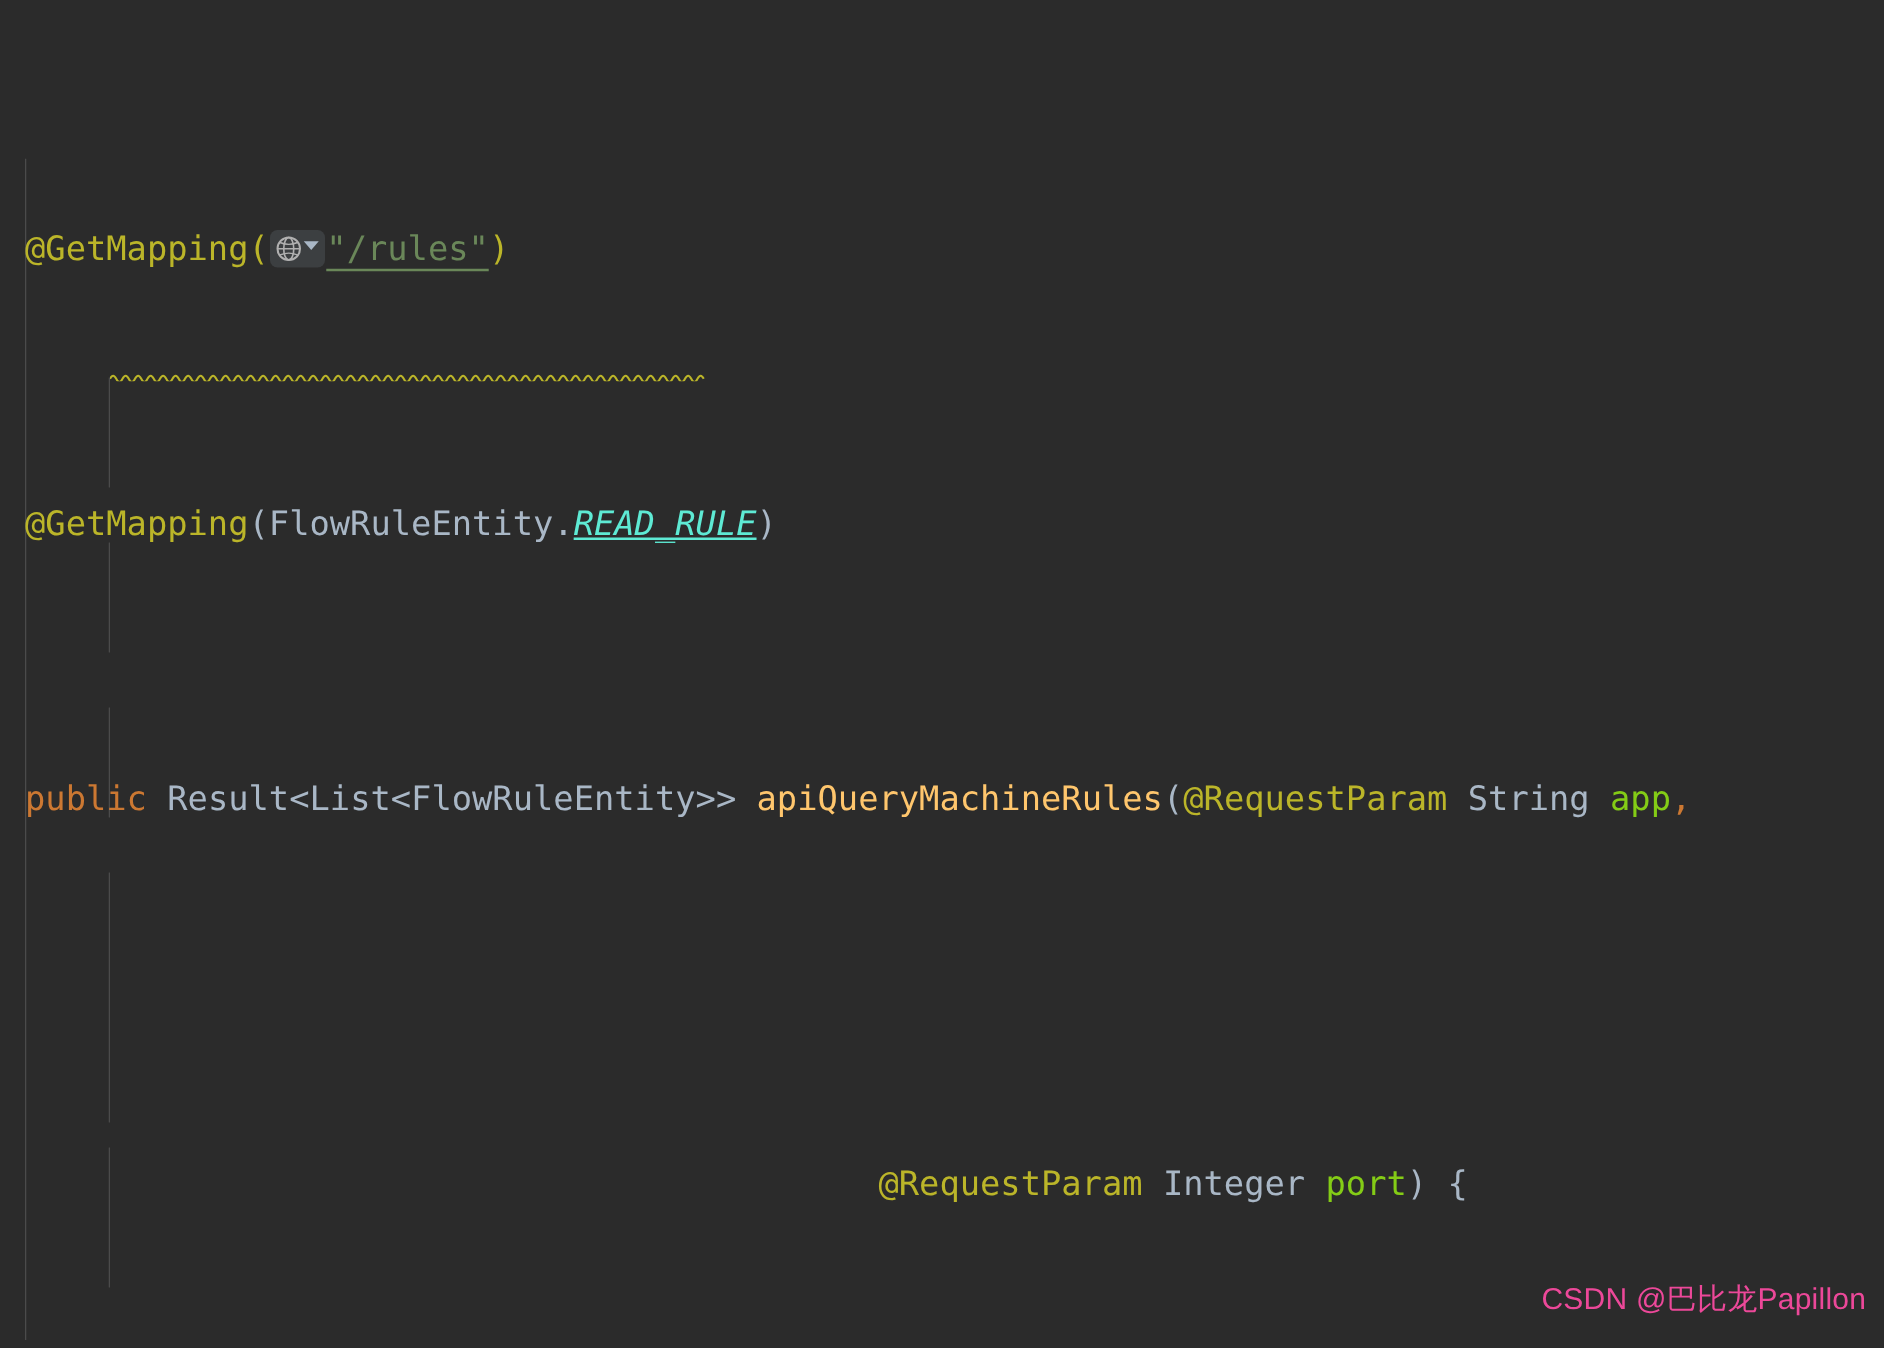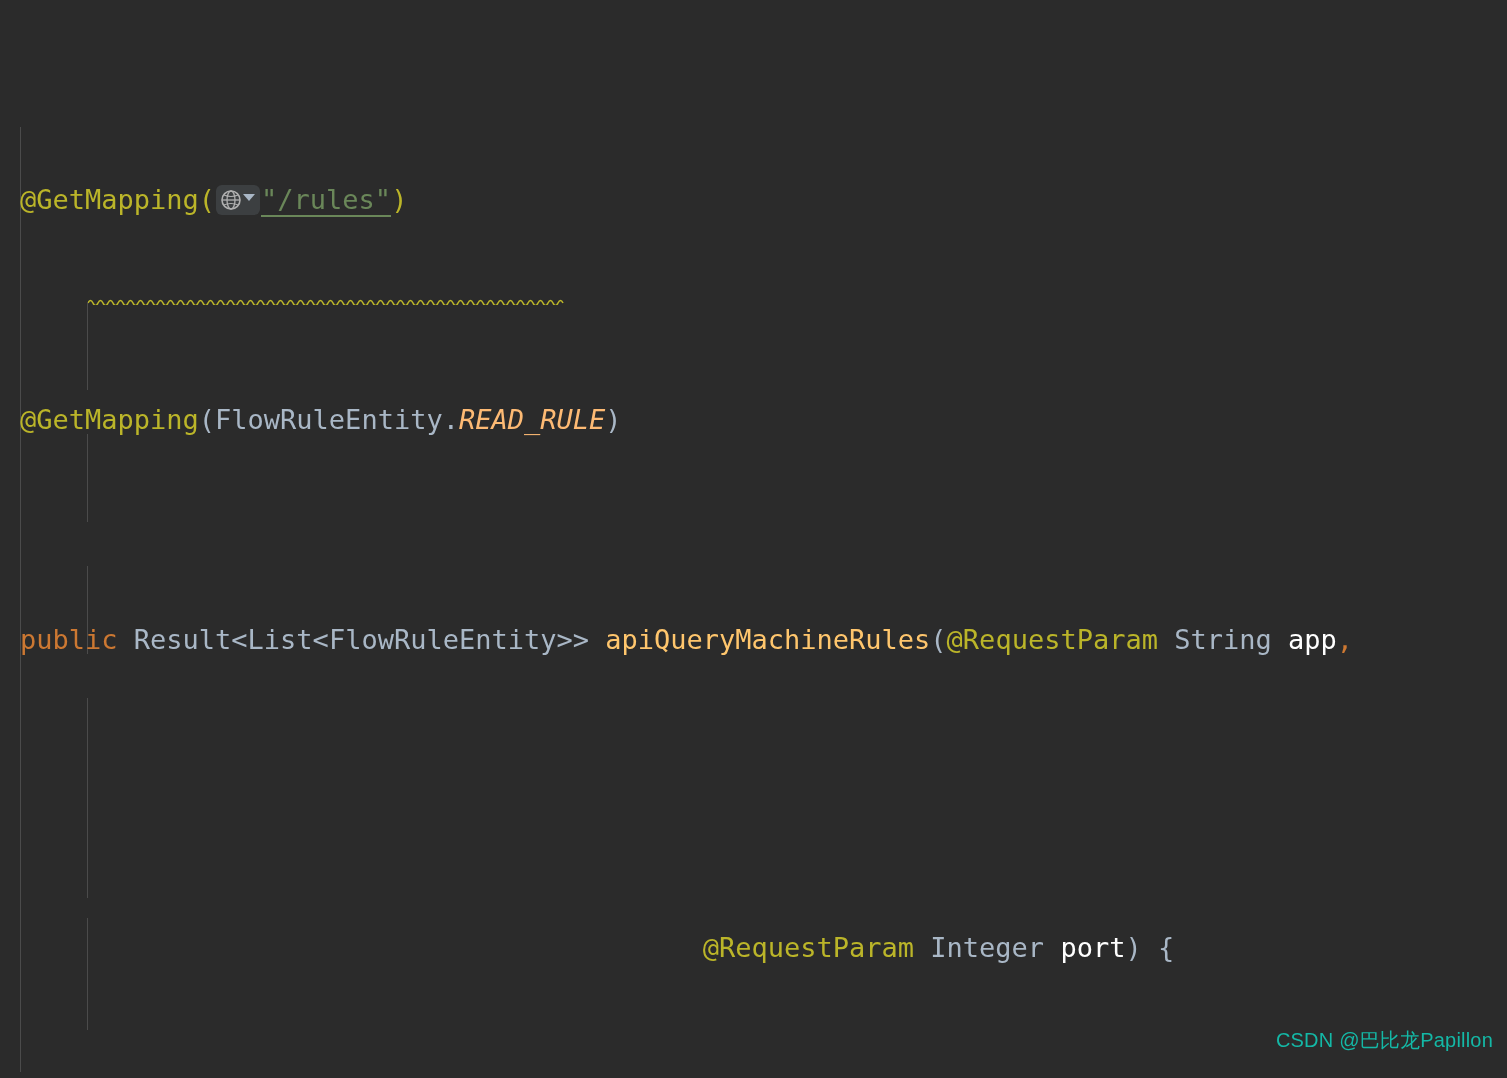--- a/index.html
+++ b/index.html
@@ -41,23 +41,23 @@
     position: absolute;
     width: 1px;
     background: #4b4b4b;
     z-index: 0;
   }
 
   
   .anno      { color: #bbb529; text-align: center; }
   .kw        { color: #cc7832; text-align: center; }
   .punc      { color: #a9b7c6; }
-  .ident     { color: #ffffff; }
+  .ident     { color: #84cc16; }
   .cls       { color: #a9b7c6; }
-  .const-it  { color: #fdba74; font-style: italic; }
+  .const-it  { color: #5eead4; font-style: italic; text-decoration: underline; }
   .semi      { color: #cc7832; }
   .method    { color: #ffc66d; }
 
   
   .urlstr {
     color: #6a8759;
     border-bottom: 2px solid #6a8759;
   }
 
   
@@ -79,22 +79,22 @@
     border-top: 7px solid #a9b7c6;
   }
   .wavy-svg { position: absolute; z-index: 3; }
 
   
   .watermark {
     position: absolute;
     right: 14px;
     bottom: 16px;
     font-family: "Liberation Sans", sans-serif;
-    font-size: 20px;
-    color: #14b8a6;
+    font-size: 24px;
+    color: #ec4899;
     letter-spacing: 0.2px;
     z-index: 10;
   }
 </style>
 </head>
 <body>
 
 <div id="editor">
 
   <div class="guide" style="left:20px; top:127px; height:945px;"></div>

